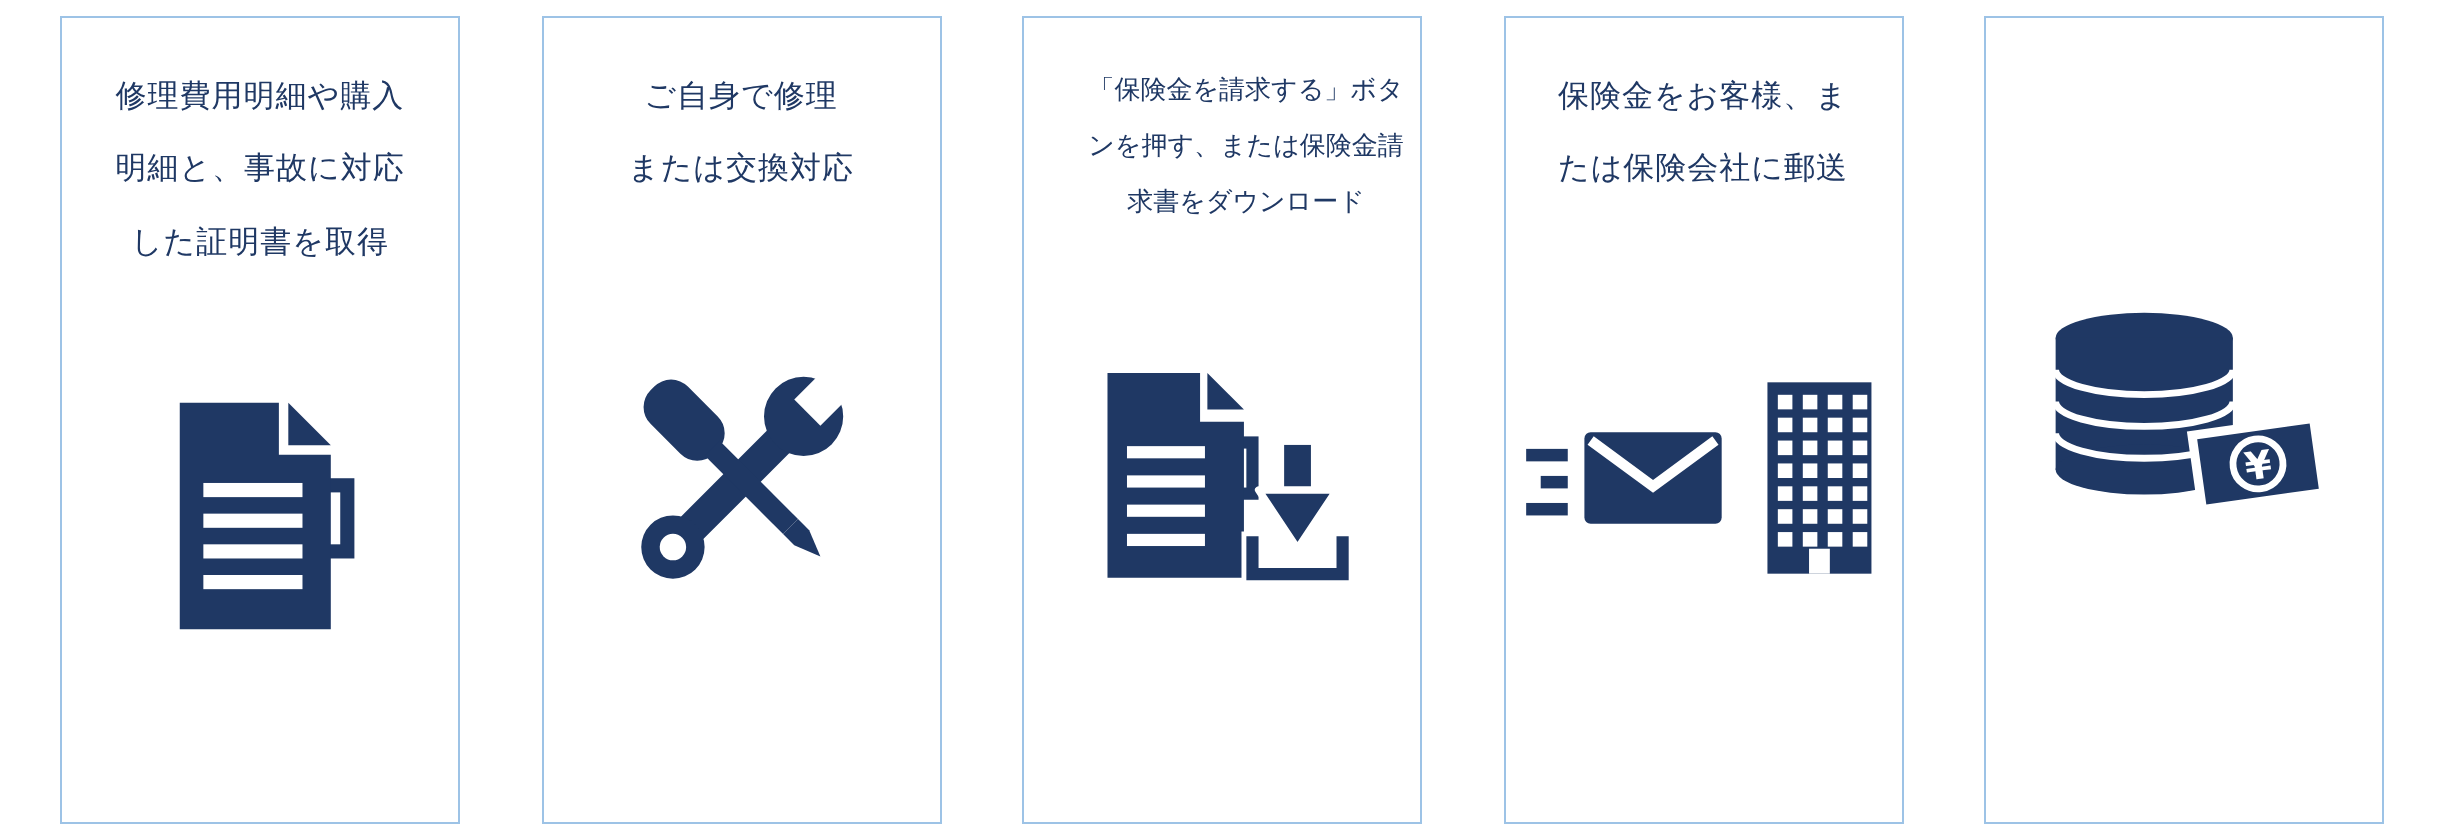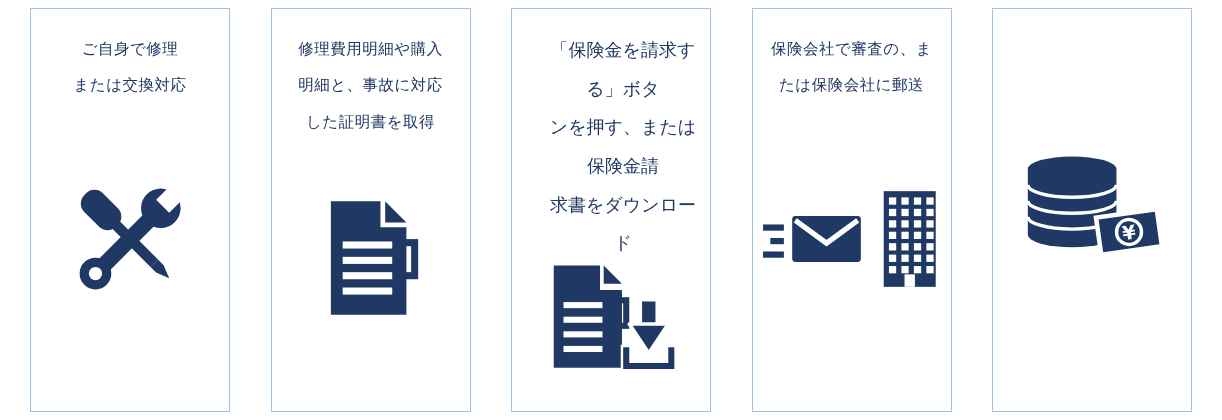--- a/index.html
+++ b/index.html
@@ -39,21 +39,21 @@
   .card-text{
     color:var(--navy);
     font-size:15.5px;
     line-height:2.35;
     letter-spacing:0.5px;
     text-align:center;
     white-space:pre-line;
     font-weight:500;
   }
   .card:nth-child(3) .card-text{
-    font-size:18px;
+    font-size:13px;
     line-height:2.15;
     letter-spacing:0px;
     margin-left:24px;
   }
   .card-icon{
     flex:1;
     display:flex;
     align-items:center;
     justify-content:center;
     color:var(--navy);
@@ -61,20 +61,41 @@
   }
   svg{display:block;}
 </style>
 </head>
 <body>
 
 <div class="page">
   <div class="steps">
 
     <div class="card">
+      <div class="card-text">修理費用明細や購入
+明細と、事故に対応
+した証明書を取得</div>
+      <div class="card-icon">
+        <svg viewBox="0 0 100 100" width="118" height="118" aria-hidden="true">
+
+          <rect x="66" y="34" width="24" height="34" fill="currentColor"></rect>
+          <rect x="72" y="40" width="12" height="22" fill="#ffffff"></rect>
+
+          <path d="M16 2 H58 V24 H80 V98 H16 Z" fill="currentColor"></path>
+          <path d="M62 2 L80 20 L62 20 Z" fill="currentColor"></path>
+
+          <rect x="26" y="36" width="42" height="6" fill="#ffffff"></rect>
+          <rect x="26" y="49" width="42" height="6" fill="#ffffff"></rect>
+          <rect x="26" y="62" width="42" height="6" fill="#ffffff"></rect>
+          <rect x="26" y="75" width="42" height="6" fill="#ffffff"></rect>
+        </svg>
+      </div>
+    </div>
+
+    <div class="card">
       <div class="card-text">ご自身で修理
 または交換対応</div>
       <div class="card-icon">
         <svg viewBox="0 0 100 100" width="132" height="132" aria-hidden="true">
 
           <g transform="rotate(45 50 50)" fill="currentColor">
             <rect x="44" y="26" width="12" height="56" rx="3"></rect>
             <circle cx="50" cy="17" r="15"></circle>
             <rect x="43" y="-2" width="14" height="17" fill="#ffffff"></rect>
             <circle cx="50" cy="87" r="12"></circle>
@@ -84,41 +105,20 @@
           <g transform="rotate(-45 50 50)" fill="currentColor">
             <rect x="40" y="2" width="20" height="34" rx="9"></rect>
             <rect x="46" y="34" width="8" height="42"></rect>
             <path d="M46 76 h8 v6 l-4 10 l-4 -10 z"></path>
           </g>
         </svg>
       </div>
     </div>
 
     <div class="card">
-      <div class="card-text">修理費用明細や購入
-明細と、事故に対応
-した証明書を取得</div>
-      <div class="card-icon">
-        <svg viewBox="0 0 100 100" width="118" height="118" aria-hidden="true">
-
-          <rect x="66" y="34" width="24" height="34" fill="currentColor"></rect>
-          <rect x="72" y="40" width="12" height="22" fill="#ffffff"></rect>
-
-          <path d="M16 2 H58 V24 H80 V98 H16 Z" fill="currentColor"></path>
-          <path d="M62 2 L80 20 L62 20 Z" fill="currentColor"></path>
-
-          <rect x="26" y="36" width="42" height="6" fill="#ffffff"></rect>
-          <rect x="26" y="49" width="42" height="6" fill="#ffffff"></rect>
-          <rect x="26" y="62" width="42" height="6" fill="#ffffff"></rect>
-          <rect x="26" y="75" width="42" height="6" fill="#ffffff"></rect>
-        </svg>
-      </div>
-    </div>
-
-    <div class="card">
       <div class="card-text">「保険金を請求する」ボタ
 ンを押す、または保険金請
 求書をダウンロード</div>
       <div class="card-icon">
         <svg viewBox="0 0 110 100" width="134" height="122" aria-hidden="true">
 
           <rect x="52" y="28" width="18" height="26" fill="currentColor"></rect>
           <rect x="57" y="33" width="8" height="16" fill="#ffffff"></rect>
 
           <path d="M8 2 H46 V22 H64 V86 H8 Z" fill="currentColor"></path>
@@ -130,21 +130,21 @@
           <rect x="16" y="68" width="32" height="5" fill="#ffffff"></rect>
 
           <rect x="79" y="30" width="14" height="22" fill="currentColor" stroke="#ffffff" stroke-width="3"></rect>
           <path d="M70 50 H102 L86 74 Z" fill="currentColor" stroke="#ffffff" stroke-width="3" stroke-linejoin="round"></path>
           <path d="M64 68 v20 h44 v-20 h-7 v13 h-30 v-13 z" fill="currentColor" stroke="#ffffff" stroke-width="2"></path>
         </svg>
       </div>
     </div>
 
     <div class="card">
-      <div class="card-text">保険会社で審査の、ま
+      <div class="card-text">保険金をお客様、ま
 たは保険会社に郵送</div>
       <div class="card-icon">
         <svg viewBox="0 0 175 100" width="182" height="104" aria-hidden="true">
 
           <rect x="118" y="4" width="50" height="92" fill="currentColor"></rect>
           <g fill="#ffffff">
             <rect x="123" y="10" width="7" height="7"></rect>
               <rect x="135" y="10" width="7" height="7"></rect>
               <rect x="147" y="10" width="7" height="7"></rect>
               <rect x="159" y="10" width="7" height="7"></rect>

